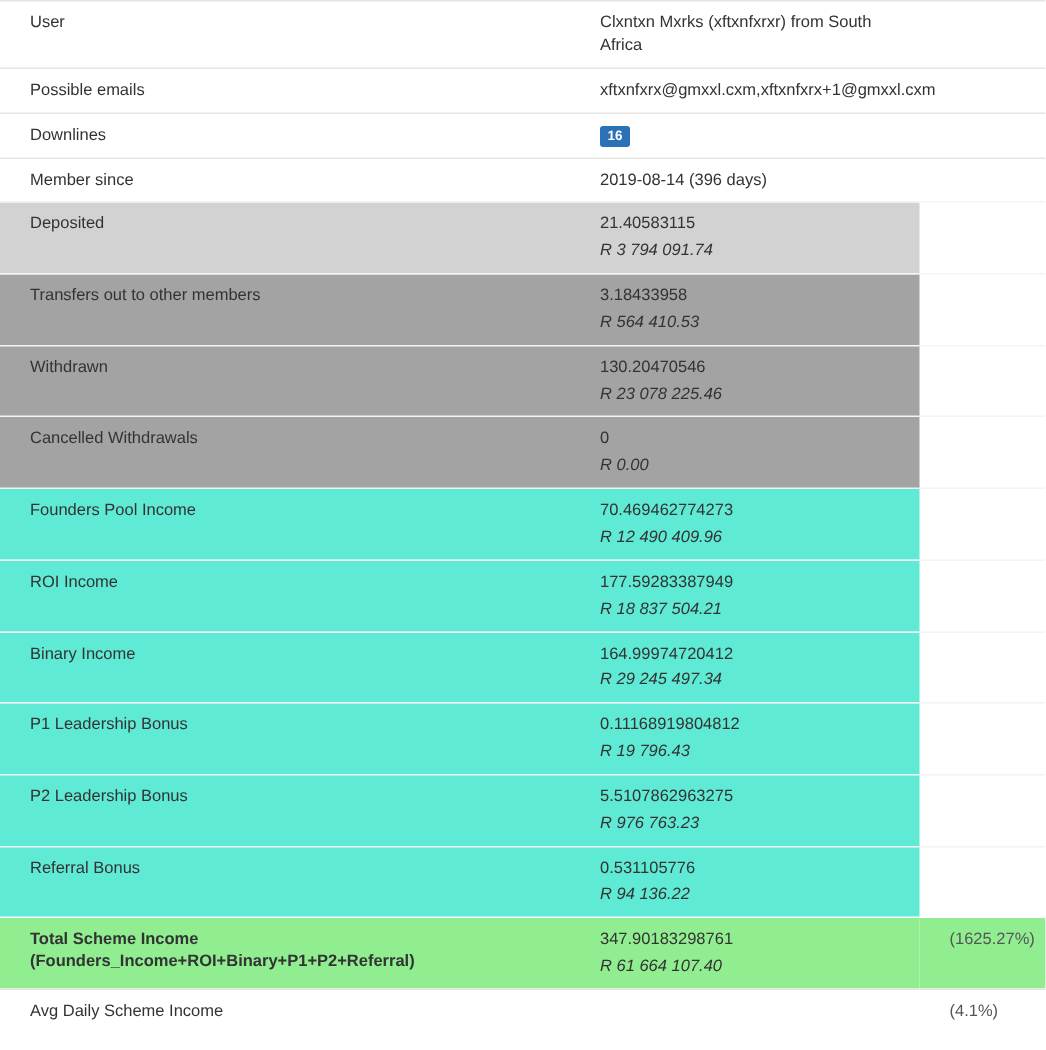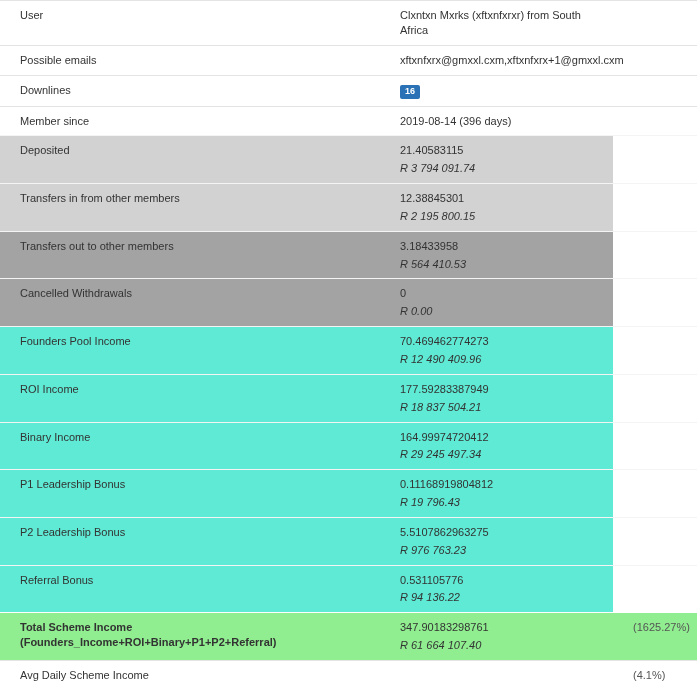--- a/index.html
+++ b/index.html
@@ -115,38 +115,38 @@
 
     <tr class="tint-gray">
       <td class="c-label">Deposited</td>
       <td class="c-value">
         <span class="num">21.40583115</span>
         <span class="rand">R 3 794 091.74</span>
       </td>
       <td class="c-pct"></td>
     </tr>
 
-    <tr class="tint-gray">
-      <td class="c-label">Transfers in from other members</td>
-      <td class="c-value">
-        <span class="num">12.38845301</span>
-        <span class="rand">R 2 195 800.15</span>
-      </td>
-      <td class="c-pct"></td>
-    </tr>
 
     <tr class="tint-pink">
       <td class="c-label">Transfers out to other members</td>
       <td class="c-value">
         <span class="num">3.18433958</span>
         <span class="rand">R 564 410.53</span>
       </td>
       <td class="c-pct"></td>
     </tr>
 
+    <tr class="tint-pink">
+      <td class="c-label">Withdrawn</td>
+      <td class="c-value">
+        <span class="num">130.20470546</span>
+        <span class="rand">R 23 078 225.46</span>
+      </td>
+      <td class="c-pct"></td>
+    </tr>
 
     <tr class="tint-pink">
       <td class="c-label">Cancelled Withdrawals</td>
       <td class="c-value">
         <span class="num">0</span>
         <span class="rand">R 0.00</span>
       </td>
       <td class="c-pct"></td>
     </tr>
 

